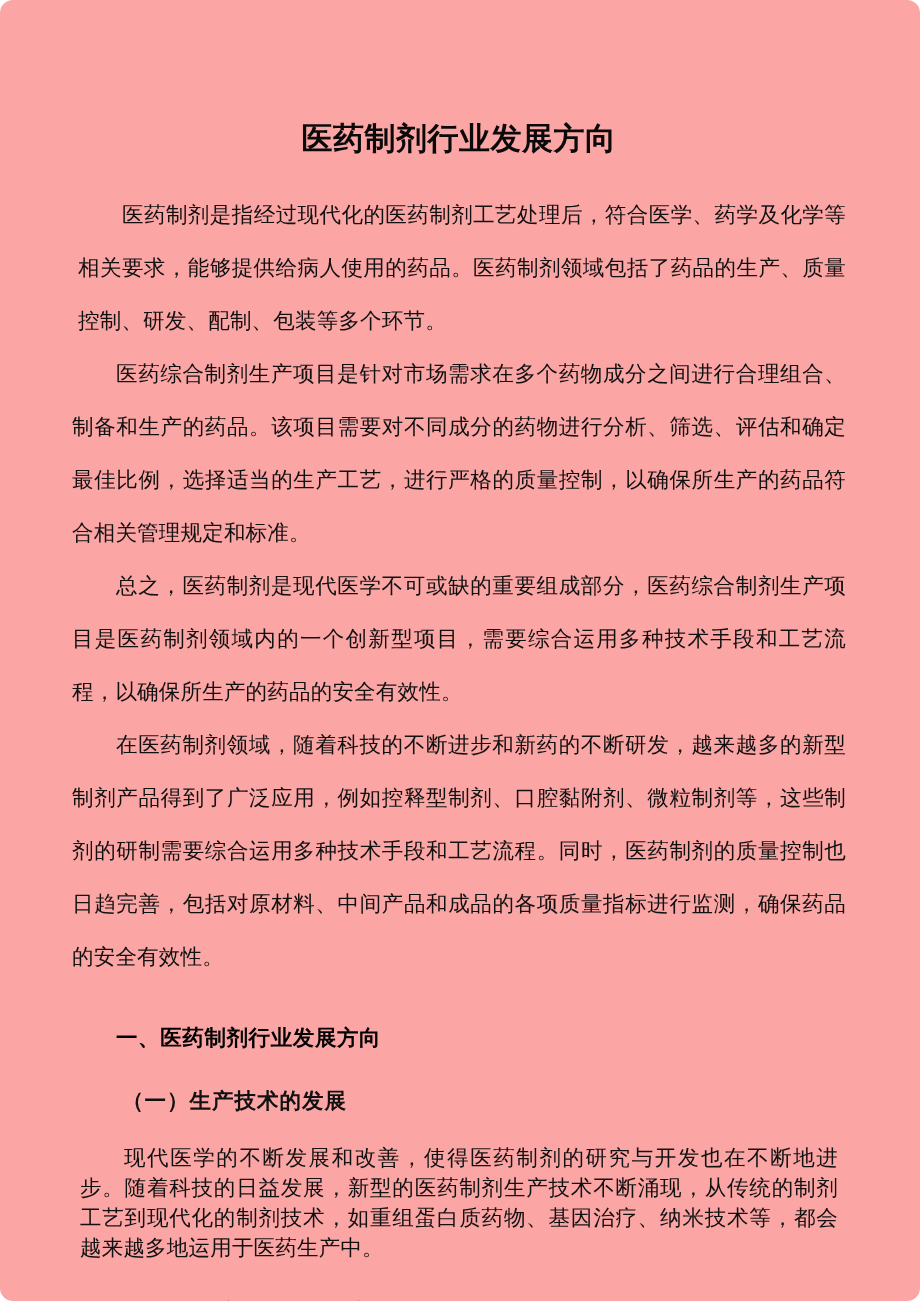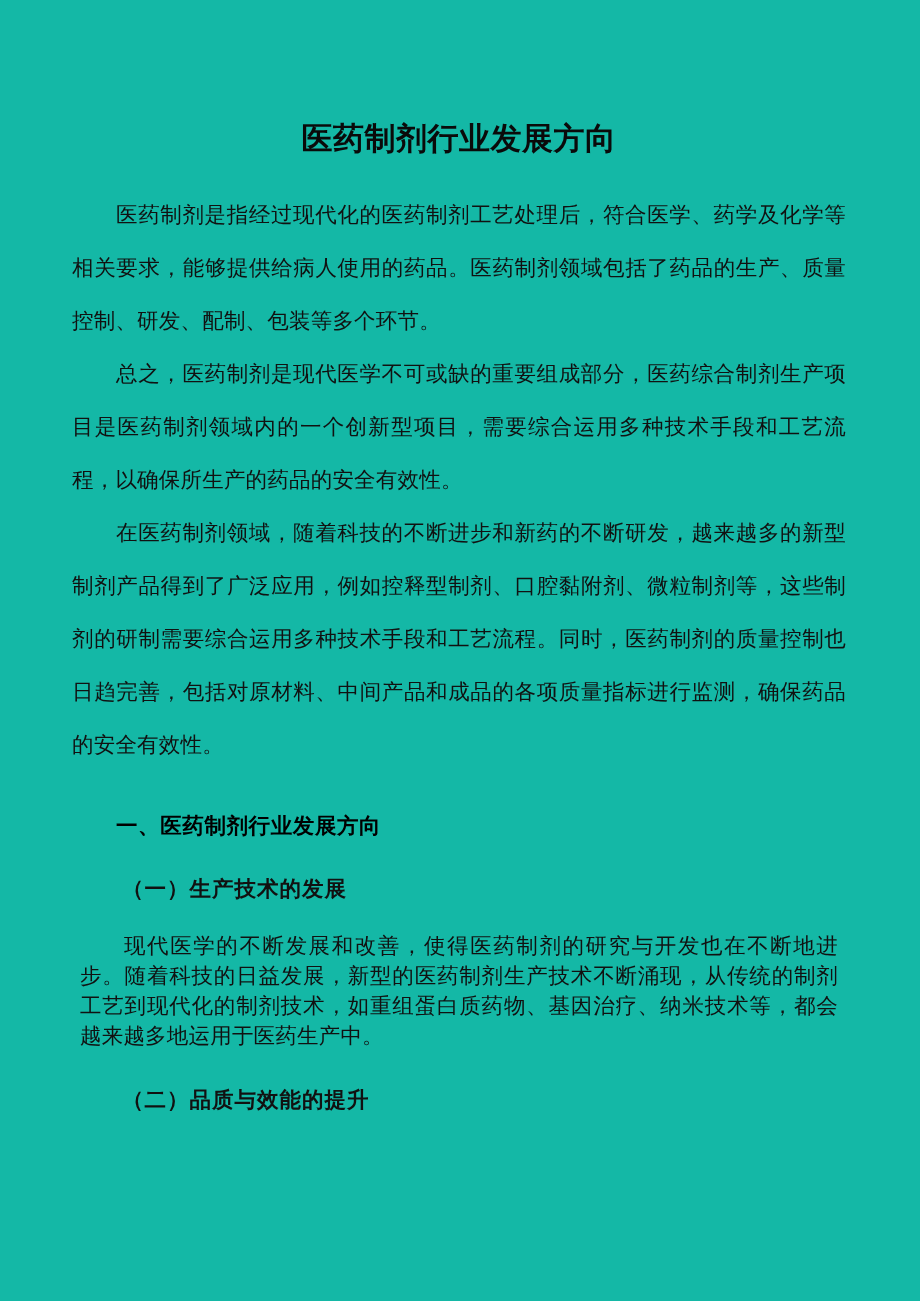--- a/index.html
+++ b/index.html
@@ -10,23 +10,24 @@
   }
   body {
     font-family: "DejaVu Sans", "Liberation Sans", sans-serif;
     color: #000000;
   }
   .page {
     position: relative;
     width: 920px;
     height: 1301px;
     margin: 0 auto;
-    background: #14b8a6;
+    background: #fca5a5;
     overflow: hidden;
     box-sizing: border-box;
+    border-radius: 13px;
   }
   .content {
     position: absolute;
     left: 72px;
     top: 0;
     width: 774px;
   }
 
   
   .doc-title {
@@ -46,20 +47,21 @@
     line-height: 53px;
     text-align: justify;
     text-justify: inter-ideograph;
     text-indent: 44px;
     margin: 0;
     color: #111111;
     letter-spacing: 0.2px;
   }
   .para.first {
     margin-top: 30px;
+    margin-left: 6px;
   }
   .para + .para {
     margin-top: 0px;
   }
 
   
   .section-heading {
     font-size: 21.5px;
     font-weight: bold;
     line-height: 53px;
@@ -101,20 +103,21 @@
 </head>
 <body>
 
 <div class="page">
   <div class="content">
 
     <h1 class="doc-title">医药制剂行业发展方向</h1>
 
     <p class="para first">医药制剂是指经过现代化的医药制剂工艺处理后，符合医学、药学及化学等相关要求，能够提供给病人使用的药品。医药制剂领域包括了药品的生产、质量控制、研发、配制、包装等多个环节。</p>
 
+    <p class="para">医药综合制剂生产项目是针对市场需求在多个药物成分之间进行合理组合、制备和生产的药品。该项目需要对不同成分的药物进行分析、筛选、评估和确定最佳比例，选择适当的生产工艺，进行严格的质量控制，以确保所生产的药品符合相关管理规定和标准。</p>
 
     <p class="para">总之，医药制剂是现代医学不可或缺的重要组成部分，医药综合制剂生产项目是医药制剂领域内的一个创新型项目，需要综合运用多种技术手段和工艺流程，以确保所生产的药品的安全有效性。</p>
 
     <p class="para">在医药制剂领域，随着科技的不断进步和新药的不断研发，越来越多的新型制剂产品得到了广泛应用，例如控释型制剂、口腔黏附剂、微粒制剂等，这些制剂的研制需要综合运用多种技术手段和工艺流程。同时，医药制剂的质量控制也日趋完善，包括对原材料、中间产品和成品的各项质量指标进行监测，确保药品的安全有效性。</p>
 
     <h2 class="section-heading">一、医药制剂行业发展方向</h2>
 
     <h3 class="sub-heading">（一）生产技术的发展</h3>
 
     <p class="para-tight">现代医学的不断发展和改善，使得医药制剂的研究与开发也在不断地进步。随着科技的日益发展，新型的医药制剂生产技术不断涌现，从传统的制剂工艺到现代化的制剂技术，如重组蛋白质药物、基因治疗、纳米技术等，都会越来越多地运用于医药生产中。</p>

